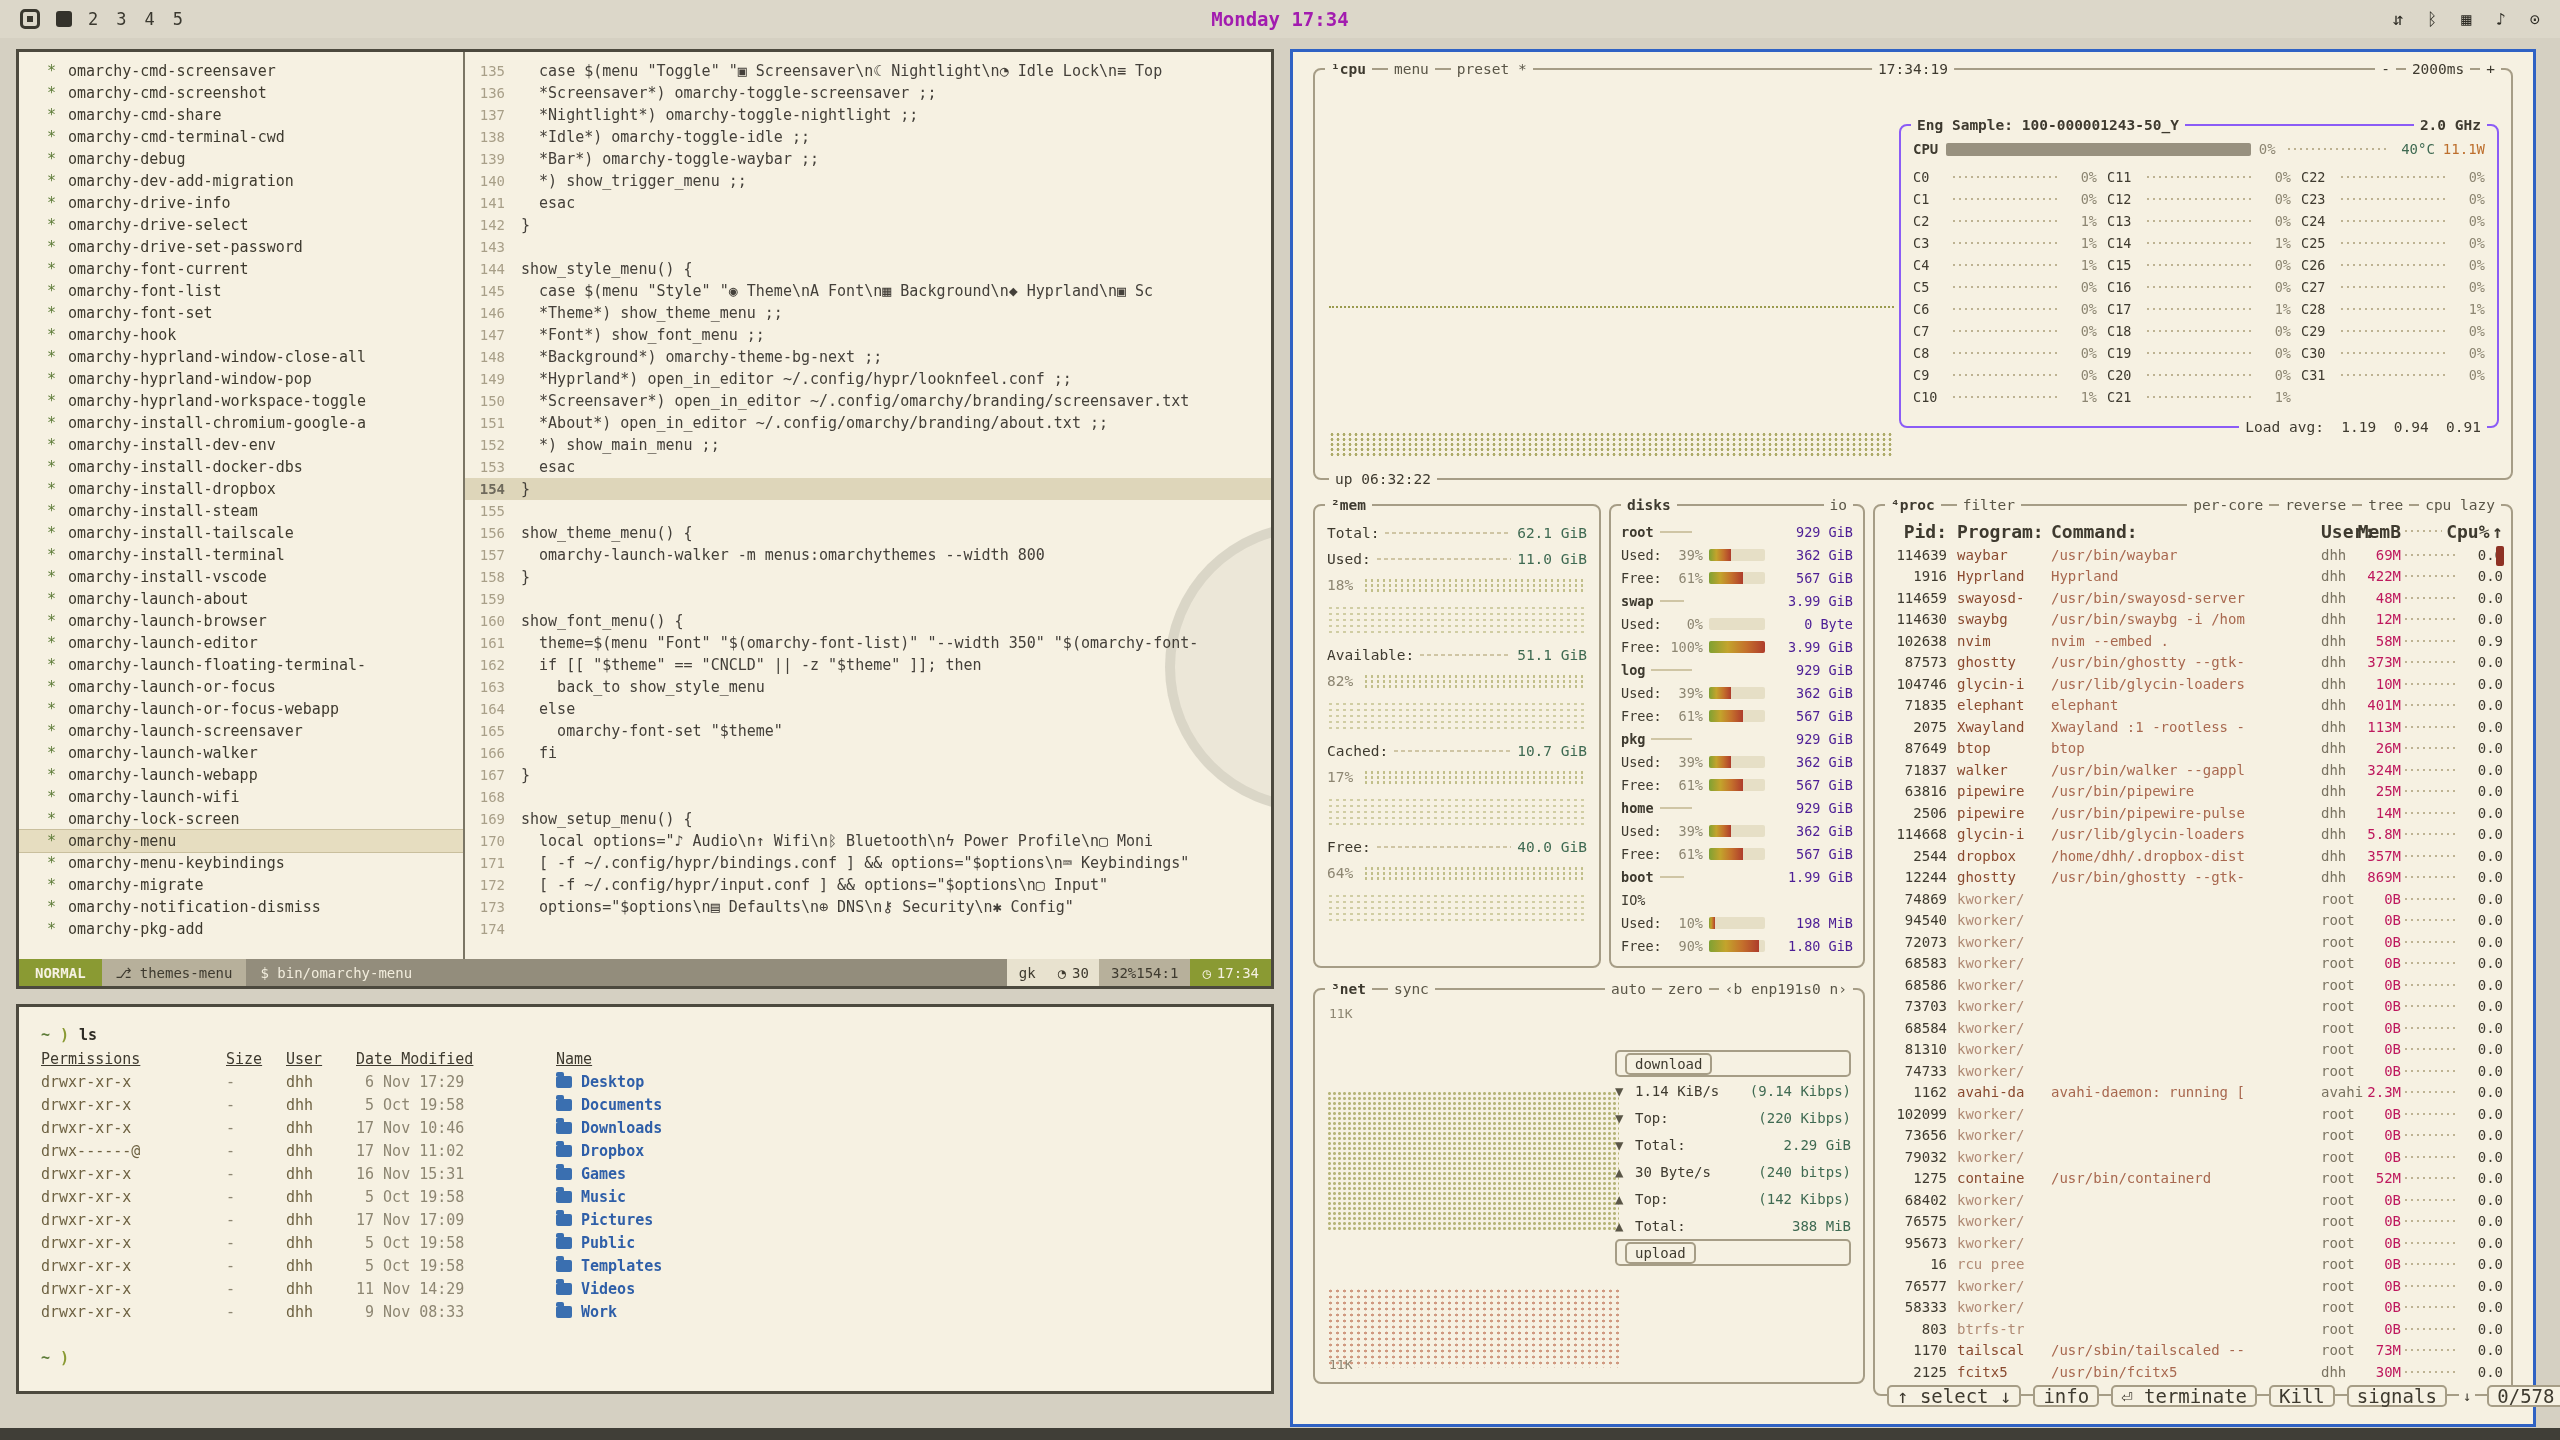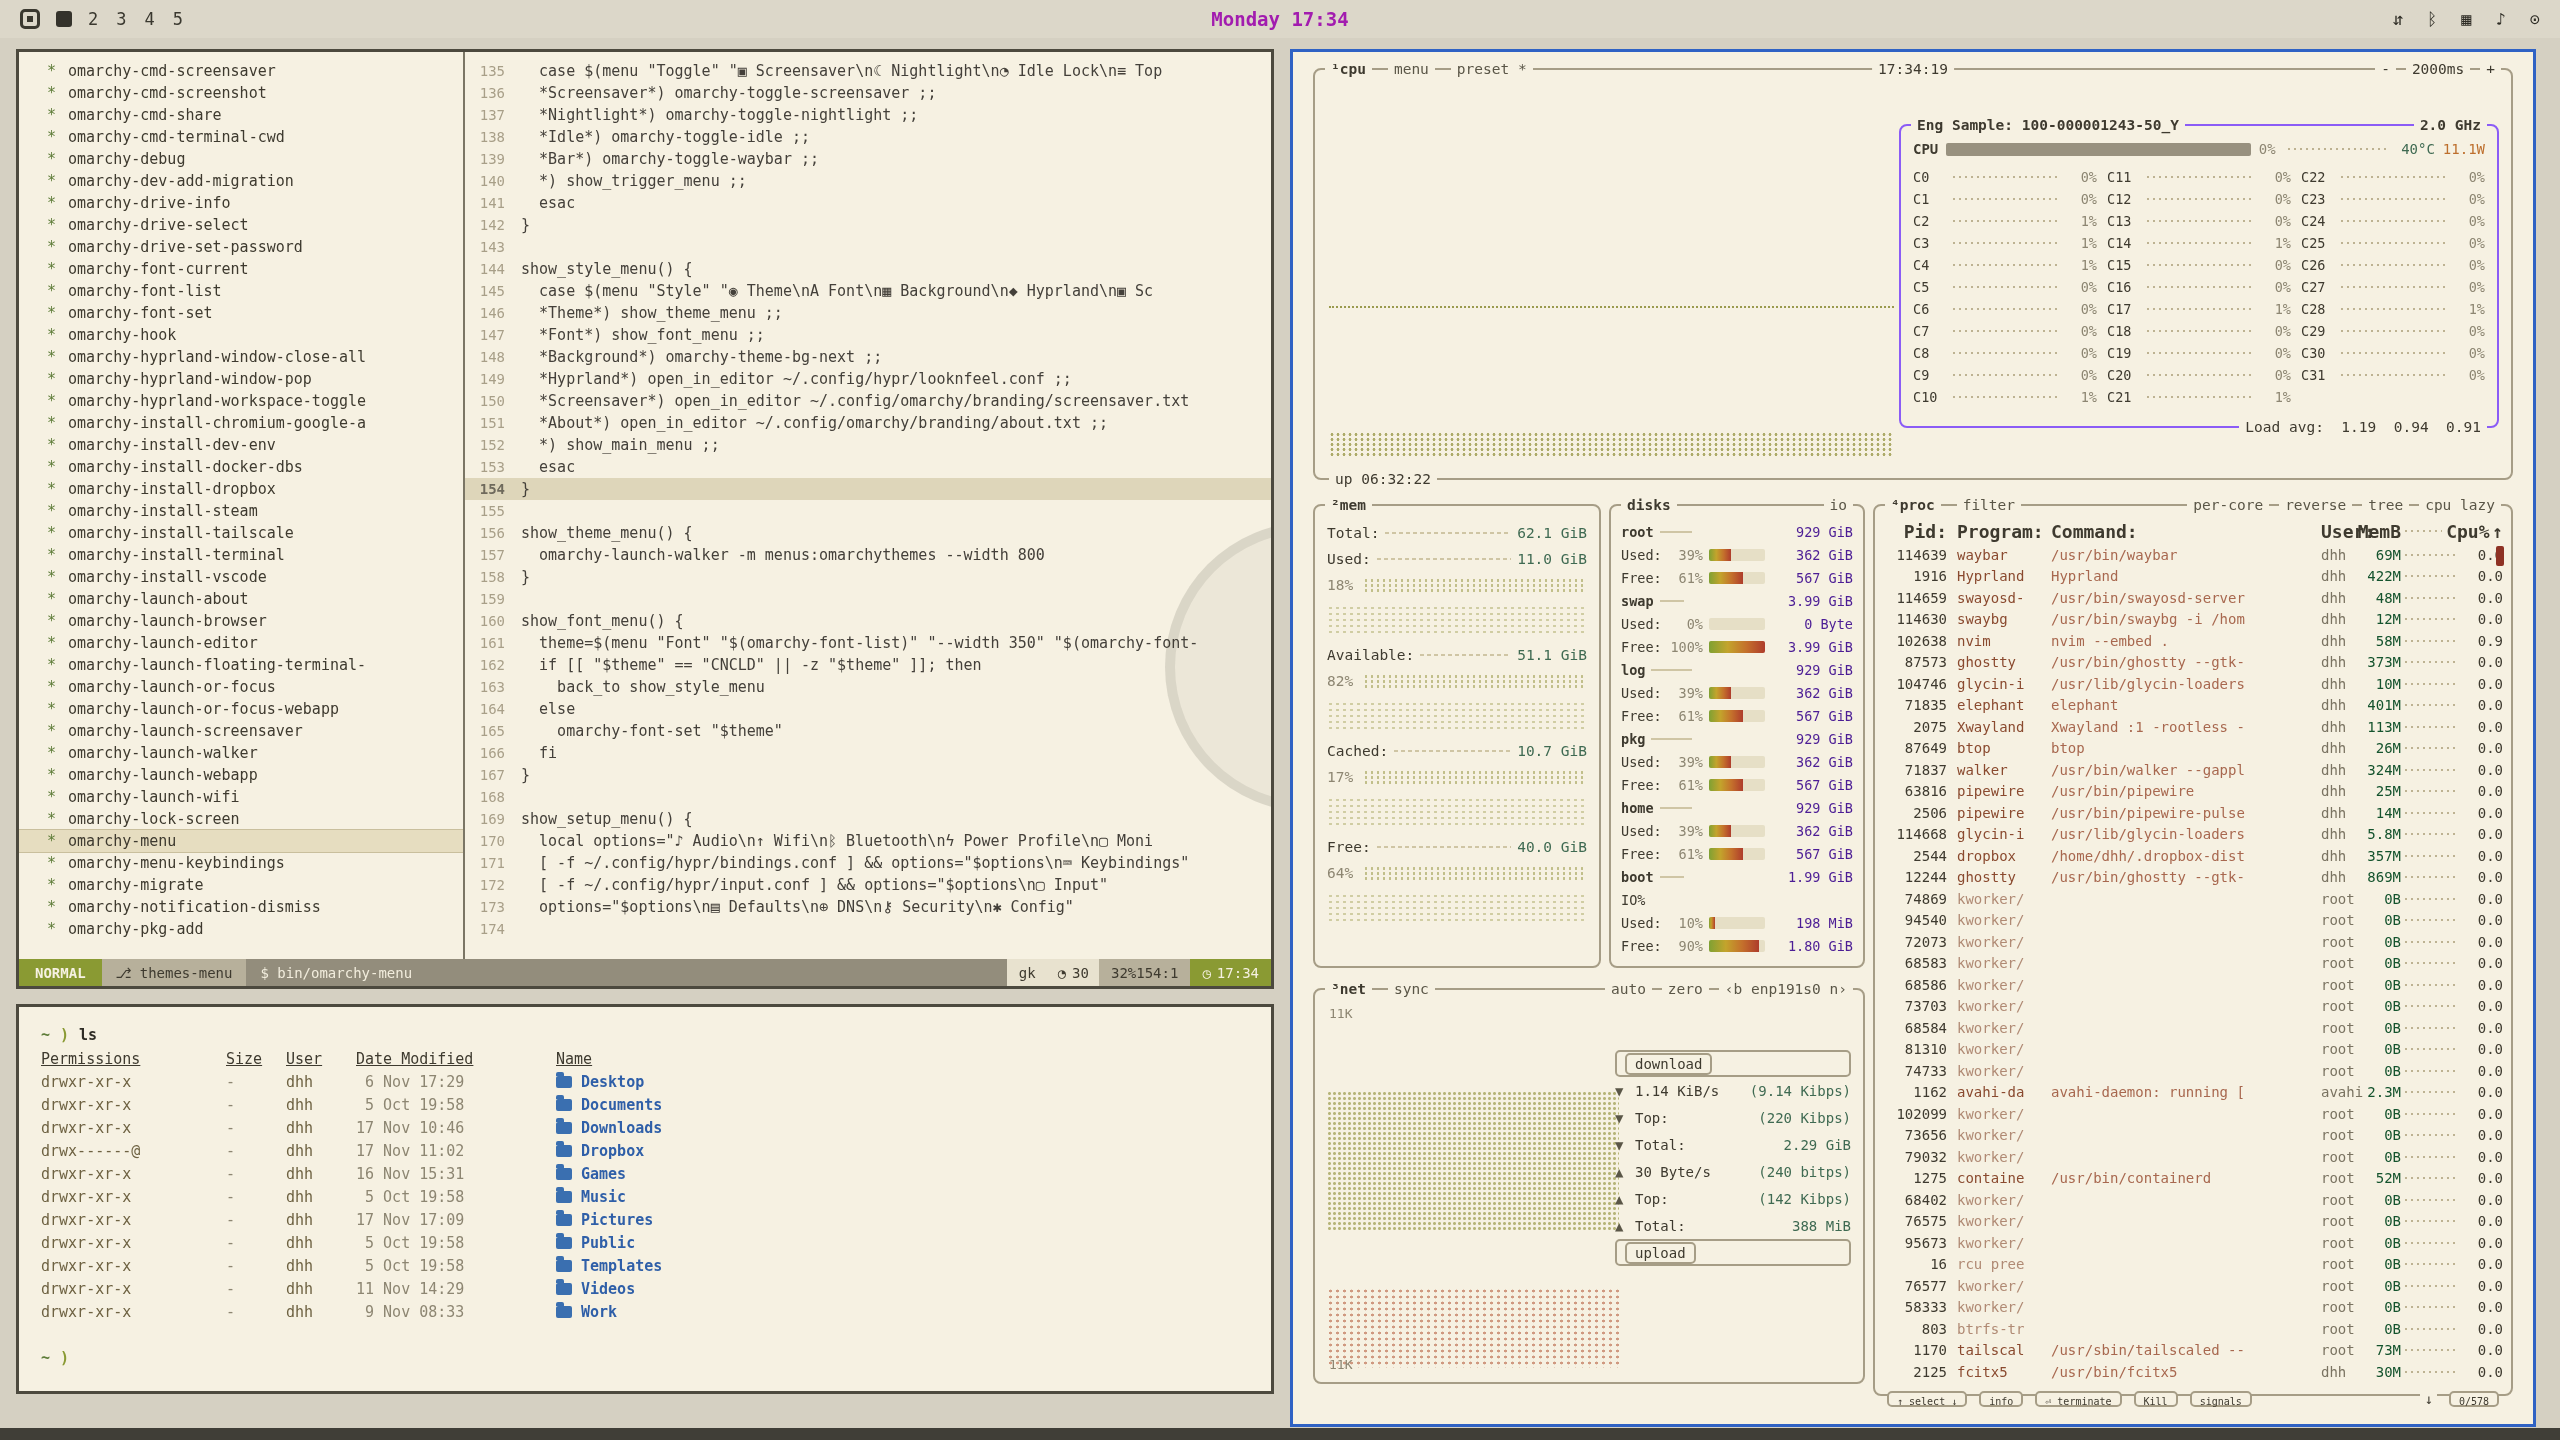--- a/index.html
+++ b/index.html
@@ -64,21 +64,21 @@
   .ficon::before{content:"";position:absolute;top:-4px;left:0;width:8px;height:4px;background:#3a6fb0;border-radius:2px 2px 0 0;}
 
   
   #win-btop{left:1290px;top:49px;width:1246px;height:1378px;font-size:14px;}
   .bbox{position:absolute;border:2px solid #a69d86;border-radius:8px;padding-left:28px;}
   .bhead{position:absolute;top:-12px;left:10px;right:10px;display:flex;gap:16px;align-items:center;pointer-events:none;}
   .blabel{background:#f6f1e2;padding:0 6px;height:22px;line-height:22px;font-size:14.5px;color:#3e3a2f;white-space:pre;pointer-events:auto;}
   .blabel.btn{color:#5a5647;}
   .bcenter{position:absolute;top:-12px;left:50%;transform:translateX(-50%);}
   .bright{margin-left:auto;display:flex;gap:10px;}
-  .chip{border:2px solid #a69d86;border-radius:5px;background:#f6f1e2;padding:0 8px;height:16px;line-height:18px;font-size:10px;color:#3e3a2f;white-space:pre;}
+  .chip{border:2px solid #a69d86;border-radius:5px;background:#f6f1e2;padding:0 8px;height:22px;line-height:18px;font-size:19px;color:#3e3a2f;white-space:pre;}
 
   #cpu-box{left:20px;top:16px;width:1200px;height:412px;}
   .cpu-graph{position:absolute;left:14px;top:16px;width:575px;height:380px;}
   .cpu-graph::before{content:"";position:absolute;left:0;right:10px;top:58%;border-top:2px dotted #9a9a4e;}
   .cpu-graph::after{content:"";position:absolute;left:0;right:10px;bottom:8px;height:26px;
     background-image:radial-gradient(circle,rgba(148,148,64,.75) 1.2px,transparent 1.7px);background-size:6px 5px;}
   .cpu-sub{position:absolute;right:12px;top:54px;width:600px;height:304px;border:2px solid #8b5cf6;border-radius:8px;padding:10px 12px 6px;}
   .cpu-sub .model{position:absolute;top:-12px;left:10px;font-weight:bold;}
   .cpu-sub .freq{position:absolute;top:-12px;right:10px;font-weight:bold;}
   .cpu-sub .loadavg{position:absolute;bottom:-12px;right:10px;}
@@ -136,21 +136,21 @@
   .nval{margin-left:auto;color:#3f6a52;}
   .nline.chip .nlabel{border:2px solid #a69d86;border-radius:5px;padding:0 8px;height:22px;line-height:18px;background:#f6f1e2;}
 
   #proc-box{left:580px;top:452px;width:640px;height:892px;padding:12px 8px 6px;}
   .pcols{display:flex;align-items:center;height:26px;font-weight:bold;font-size:18px;}
   .prow{display:flex;align-items:center;height:21.5px;font-size:14px;white-space:pre;}
   .ppid{width:64px;text-align:right;flex:none;color:#3e3a2f;}
   .pprog{width:86px;margin-left:10px;flex:none;color:#8a4a2f;overflow:hidden;}
   .pcmd{width:224px;margin-left:8px;flex:none;color:#a8684f;overflow:hidden;}
   .puser{width:56px;margin-left:10px;flex:none;color:#7a7361;padding-left:36px;}
-  .pmem{width:60px;text-align:right;flex:none;color:#14532d;}
+  .pmem{width:60px;text-align:right;flex:none;color:#be185d;}
   .pcpu{width:40px;text-align:right;flex:none;color:#3e3a2f;}
   .prow.dim .pprog{color:#b08a74;}
   .pcols .ppid,.pcols .pprog,.pcols .pcmd,.pcols .puser,.pcols .pmem,.pcols .pcpu{color:#3e3a2f;}
   .sort-arrow{margin-left:6px;color:#3e3a2f;}
   .pscroll{position:absolute;right:7px;top:40px;width:8px;height:20px;background:#8e3224;border-radius:2px;}
   .pfoot{position:absolute;bottom:-13px;left:12px;right:12px;display:flex;gap:12px;align-items:center;}
   .pfoot .count{margin-left:auto;}
   .scroll-down{background:#f6f1e2;padding:0 4px;color:#3e3a2f;margin-left:auto;}
   .pfoot .count{margin-left:0;}
 

